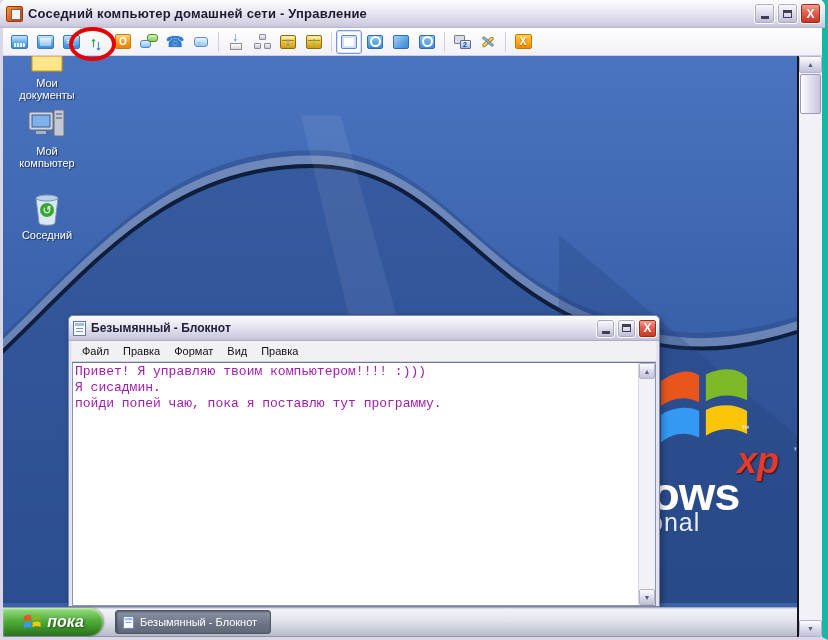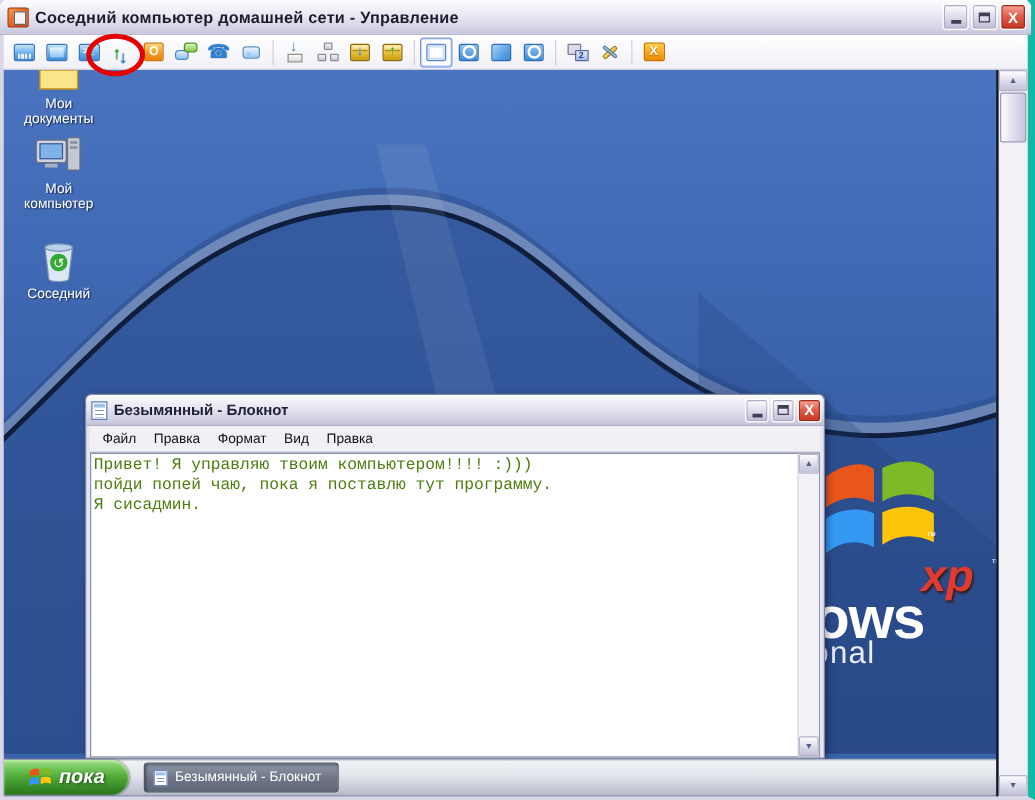--- a/index.html
+++ b/index.html
@@ -135,21 +135,21 @@
   .np-ico::before { content:""; position:absolute; top:1px; left:1px; right:1px; height:3px; background:#9cc0ea; }
   .np-ico::after { content:""; position:absolute; top:6px; left:2px; right:2px; height:6px;
       background:repeating-linear-gradient(#7a9aca 0 1px,transparent 1px 3px); }
   .np-title .t { flex:1; font-size:12px; font-weight:bold; color:#20203a; }
   .np .wbtn { width:19px; height:19px; }
   .np-menu { height:21px; background:#f1f0f5; border-bottom:1px solid #d4d2e0; display:flex;
       align-items:center; padding-left:4px; gap:2px; }
   .np-menu span { font-size:11px; color:#111; padding:2px 6px; cursor:pointer; }
   .np-body { display:flex; height:calc(100% - 46px); background:#fff; border:1px solid #8a94ac; border-top-color:#6a7490; }
   .np-text { flex:1; font-family:"Liberation Mono",monospace; font-size:13px; line-height:16px;
-      padding:1px 2px; white-space:pre; overflow:hidden; color:#4d7c0f; }
+      padding:1px 2px; white-space:pre; overflow:hidden; color:#a21caf; }
   .np-scroll { width:17px; background:#f2f1f8; border-left:1px solid #d8d6e6; display:flex;
       flex-direction:column; justify-content:space-between; }
   .sbtn { height:16px; display:flex; align-items:center; justify-content:center; font-size:7px; color:#4d6185;
       background:linear-gradient(#fdfdfe,#d8d6e8 60%,#c4c2da); border:1px solid #b5b3c8; border-radius:2px; cursor:pointer; }
 
   
   .rtask { position:absolute; left:0; right:0; bottom:0; height:30px; z-index:8;
       background:linear-gradient(#8f95ab 0,#f2f3f7 2px,#e3e5ec 45%,#b9bdcb 95%,#7b8098 100%); }
   .startbtn { position:absolute; left:0; top:1px; height:28px; width:100px; cursor:pointer;
       background:linear-gradient(#9ade84,#52ae3a 45%,#338324 85%,#2a701e);
@@ -369,21 +369,21 @@
           </span>
         </div>
         <div class="np-menu">
           <span>Файл</span>
           <span>Правка</span>
           <span>Формат</span>
           <span>Вид</span>
           <span>Правка</span>
         </div>
         <div class="np-body">
-          <div class="np-text"><div>Привет! Я управляю твоим компьютером!!!! :)))</div><div>пойди попей чаю, пока я поставлю тут программу.</div><div>Я сисадмин.</div></div>
+          <div class="np-text"><div>Привет! Я управляю твоим компьютером!!!! :)))</div><div>Я сисадмин.</div><div>пойди попей чаю, пока я поставлю тут программу.</div></div>
           <div class="np-scroll">
             <div class="sbtn">▲</div>
             <div class="sbtn">▼</div>
           </div>
         </div>
       </div>
 
       <div class="rtask">
         <div class="startbtn">
           <svg width="20" height="18" viewBox="0 0 100 96">

